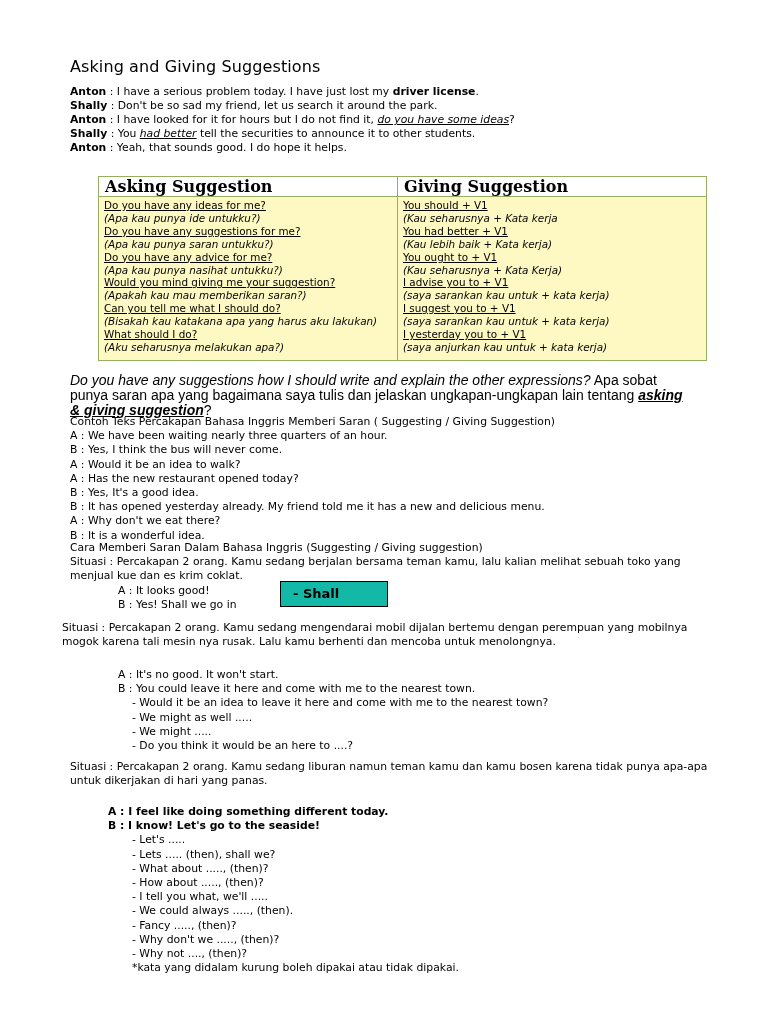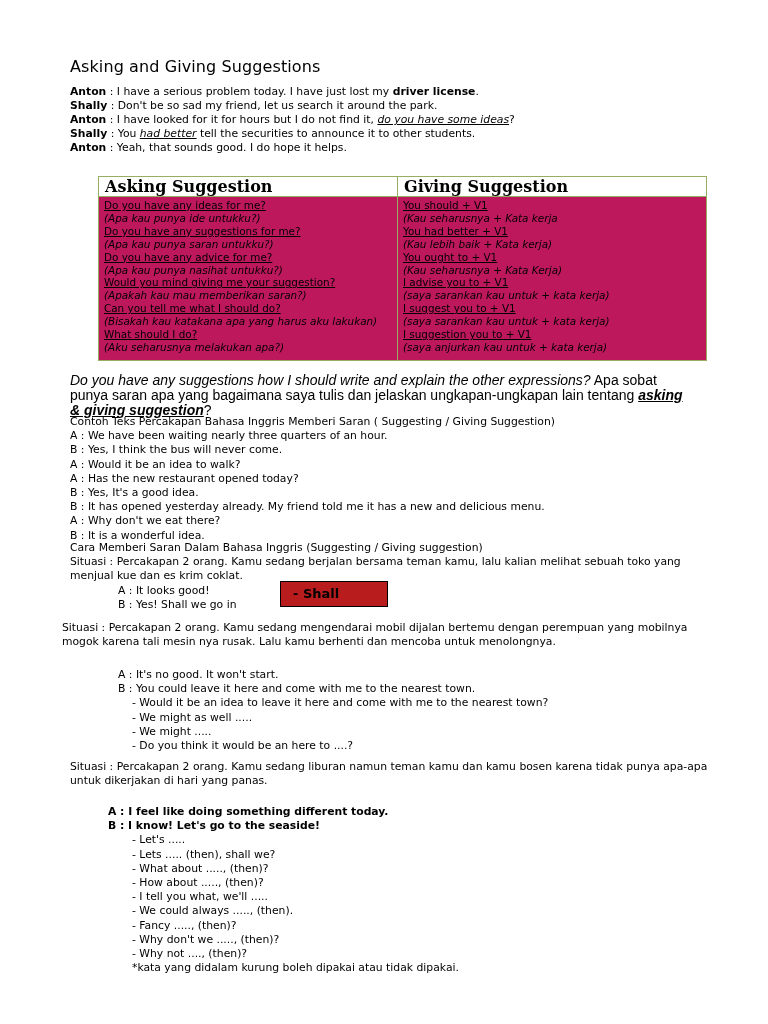--- a/index.html
+++ b/index.html
@@ -64,21 +64,21 @@
   .sugg-table th {
     background: #ffffff;
     text-align: left;
     font-family: "DejaVu Serif", serif;
     font-size: 16px;
     font-weight: bold;
     padding: 3px 0 3px 6px;
     line-height: 13px;
   }
   .sugg-table td {
-    background: #be185d;
+    background: #fef9c3;
     padding: 2px 4px 6px 5px;
   }
   .cell-list {
     font-size: 10.4px;
     line-height: 12.9px;
   }
   .cell-list .en {
     text-decoration: underline;
     display: block;
     white-space: nowrap;
@@ -121,21 +121,21 @@
   #situasi3-block { left: 70px; top: 760px; width: 640px; }
   #situasi3-list  { left: 70px; top: 805px; width: 640px; }
 
   
   .shall-box {
     position: absolute;
     left: 280px;
     top: 581px;
     width: 108px;
     height: 26px;
-    background: #b91c1c;
+    background: #14b8a6;
     border: 1.6px solid #000000;
     box-sizing: border-box;
     font-size: 13px;
     font-weight: bold;
     line-height: 23px;
     padding-left: 12px;
     z-index: 5;
   }
 </style>
 </head>
@@ -183,21 +183,21 @@
               <span class="en">You should + V1</span>
               <span class="id">(Kau seharusnya + Kata kerja</span>
               <span class="en">You had better + V1</span>
               <span class="id">(Kau lebih baik + Kata kerja)</span>
               <span class="en">You ought to + V1</span>
               <span class="id">(Kau seharusnya + Kata Kerja)</span>
               <span class="en">I advise you to + V1</span>
               <span class="id">(saya sarankan kau untuk + kata kerja)</span>
               <span class="en">I suggest you to + V1</span>
               <span class="id">(saya sarankan kau untuk + kata kerja)</span>
-              <span class="en">I suggestion you to + V1</span>
+              <span class="en">I yesterday you to + V1</span>
               <span class="id">(saya anjurkan kau untuk + kata kerja)</span>
             </div>
         </td>
       </tr>
     </tbody>
   </table>
 
   <div class="serif-para">
     <span class="it">Do you have any suggestions how I should write and explain the other expressions?</span><span> Apa sobat punya saran apa yang bagaimana saya tulis dan jelaskan ungkapan-ungkapan lain tentang </span><span class="bui">asking &amp; giving suggestion</span><span>?</span>
   </div>

